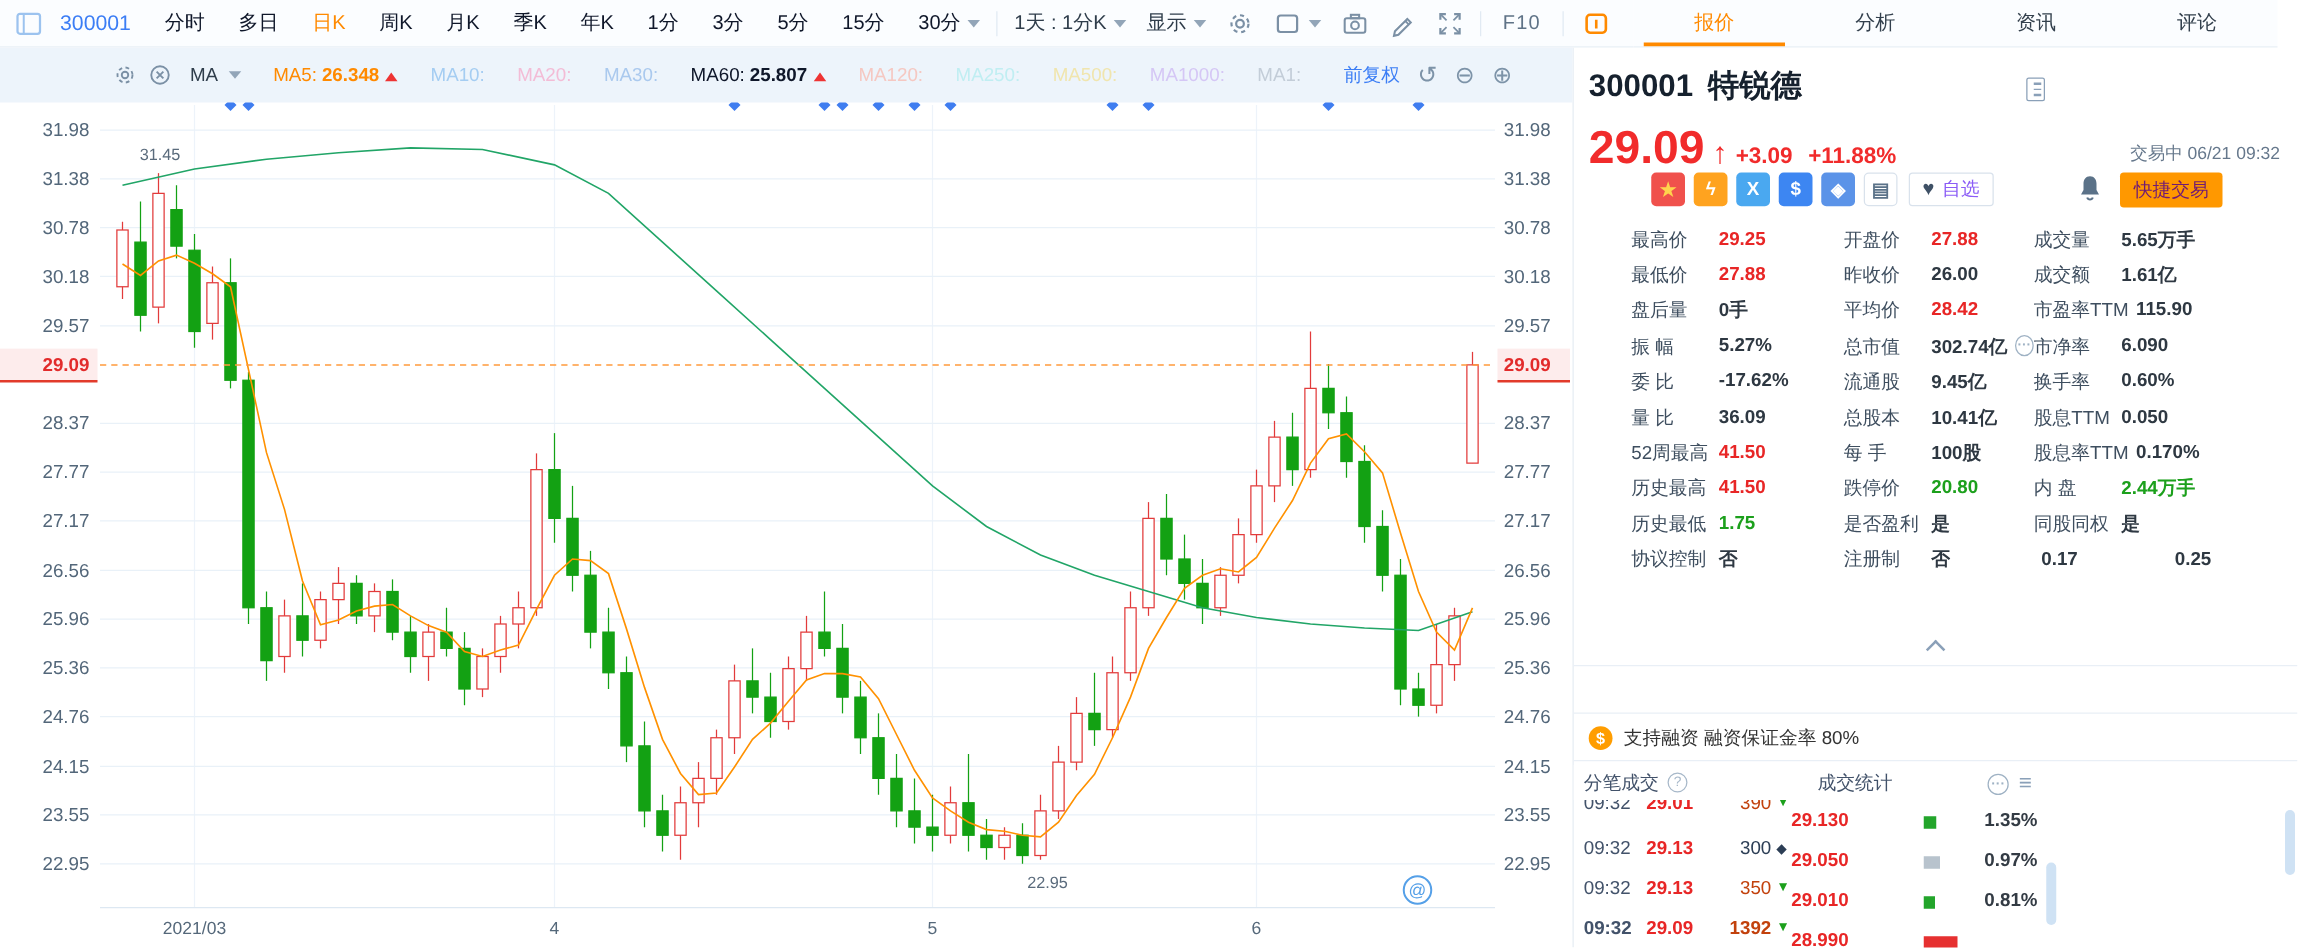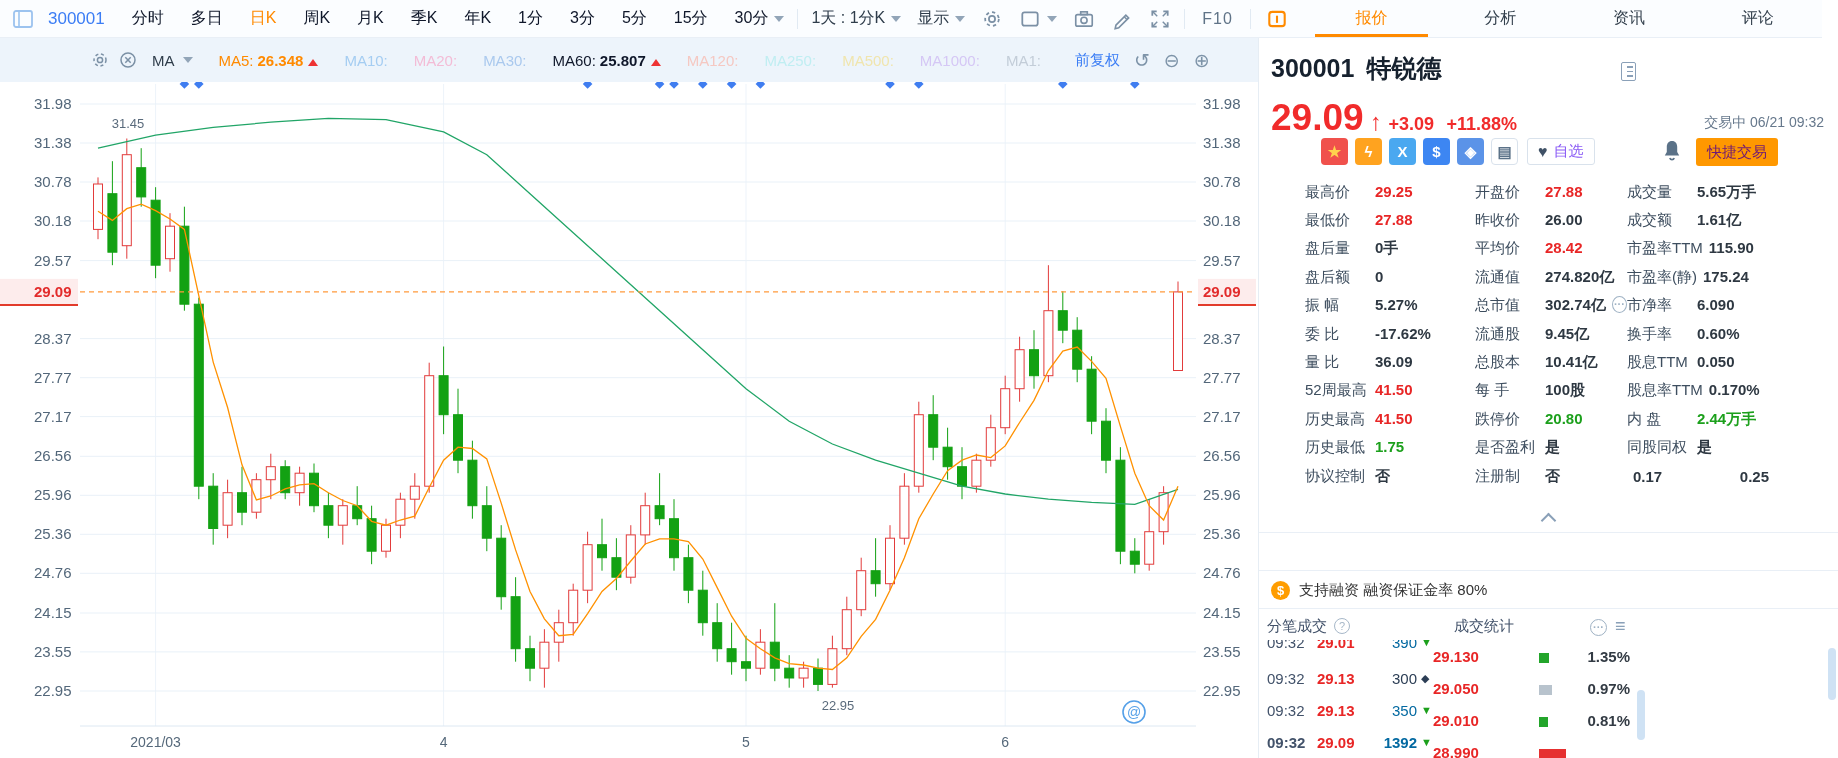--- a/index.html
+++ b/index.html
@@ -96,21 +96,21 @@
   .fin-tx { font-size:15px; color:#333; }
   .bl-headers { left:0; top:574px; right:0; height:28px; background:#fff; z-index:3; display:flex; align-items:center;}
   .bl-title { font-size:15px; color:#42526a; }
   .help-icon { display:inline-block; width:16px; height:16px; border:1px solid #a7b8c9; border-radius:50%;
     color:#a7b8c9; font-size:11px; line-height:14px; text-align:center; margin-left:7px; cursor:pointer; }
   .hd-ic { color:#8aa0b8; font-size:15px; cursor:pointer; }
   .trow { position:absolute; height:24px; display:flex; align-items:center; font-size:15px; z-index:1; width:100%; }
   .t-time { position:absolute; left:8px; color:#42526a; }
   .t-price { position:absolute; left:58px; color:#e82626; font-weight:bold; }
   .t-vol { position:absolute; left:96px; width:62px; text-align:right; }
-  .t-vol.down { color:#0369a1; } .t-vol.neutral { color:#2c3e55; }
+  .t-vol.down { color:#c2410c; } .t-vol.neutral { color:#2c3e55; }
   .t-glyph { position:absolute; left:162px; font-size:11px; }
   .t-glyph.down { color:#1ca01c; } .t-glyph.neutral { color:#2c3e55; }
   .trow.bold .t-time,.trow.bold .t-price,.trow.bold .t-vol { font-weight:bold; }
   .srow { position:absolute; height:24px; width:100%; z-index:1; }
   .s-price { position:absolute; left:174px; color:#e82626; font-weight:bold; font-size:15px; top:3px;}
   .s-bar { position:absolute; left:280px; height:10px; top:8px; }
   .s-pct { position:absolute; right:208px; font-size:15px; font-weight:bold; color:#333b44; top:3px;}
   .scroll-thumb { position:absolute; background:#cfe2f4; border-radius:4px; width:8px; }
 </style>
 </head>
@@ -540,34 +540,20 @@
           <span class="ql">平均价</span>
           <span class="qv red">28.42</span>
         </div>
         <div class="qcell c3">
           <span class="ql">市盈率TTM</span>
           <span class="qv dark">115.90</span>
         </div>
       </div>
       <div class="qrow">
         <div class="qcell c1">
-          <span class="ql">盘后额</span>
-          <span class="qv dark">0</span>
-        </div>
-        <div class="qcell c2">
-          <span class="ql">流通值</span>
-          <span class="qv dark">274.820亿</span>
-        </div>
-        <div class="qcell c3">
-          <span class="ql">市盈率(静)</span>
-          <span class="qv dark">175.24</span>
-        </div>
-      </div>
-      <div class="qrow">
-        <div class="qcell c1">
           <span class="ql">振  幅</span>
           <span class="qv dark">5.27%</span>
         </div>
         <div class="qcell c2">
           <span class="ql">总市值</span>
           <span class="qv dark">302.74亿</span>
           <span class="dots-icon">···</span>
         </div>
         <div class="qcell c3">
           <span class="ql">市净率</span>

